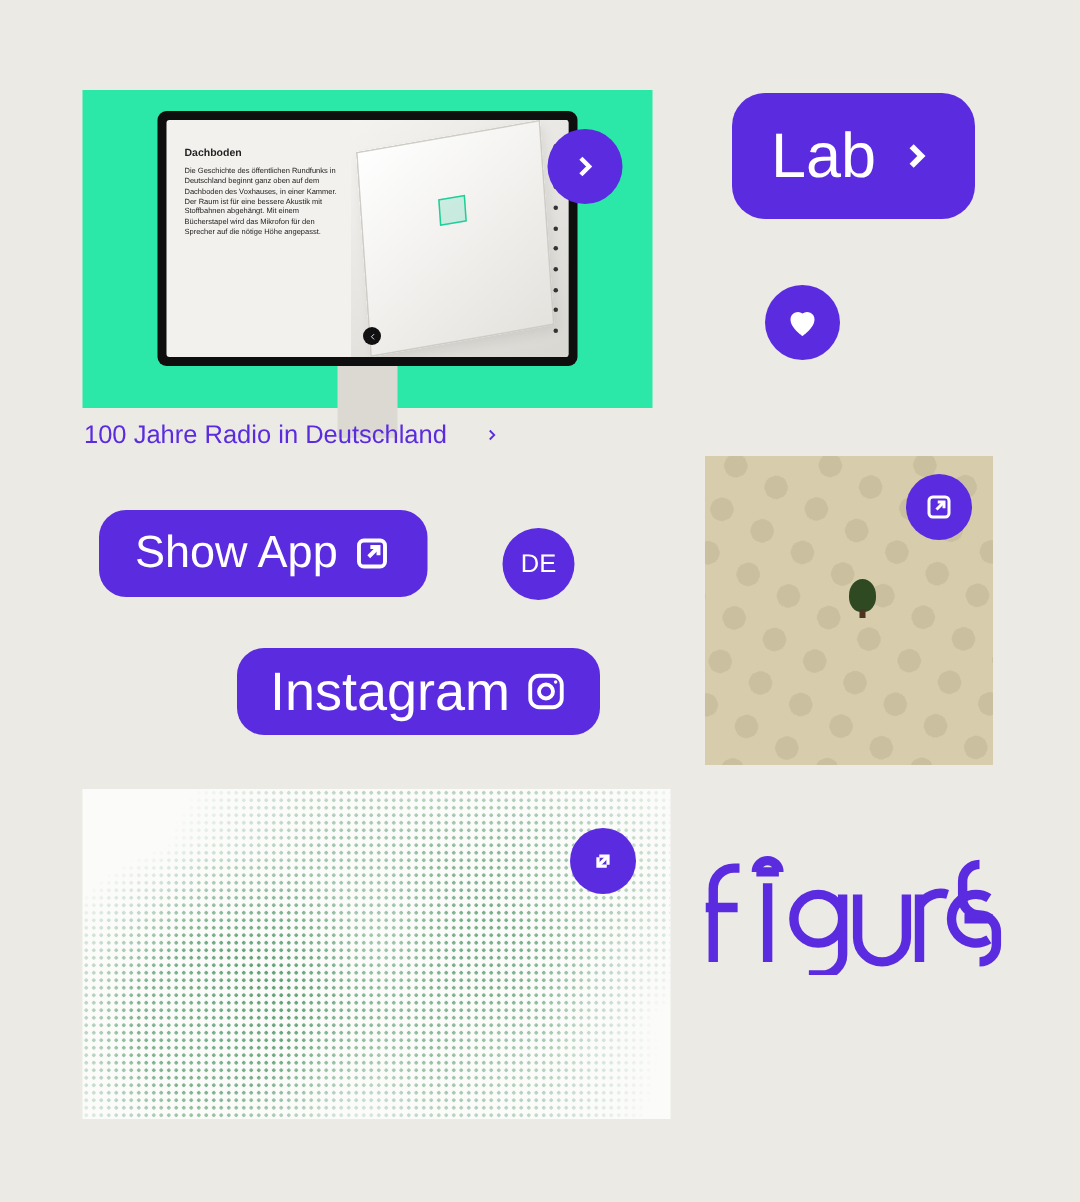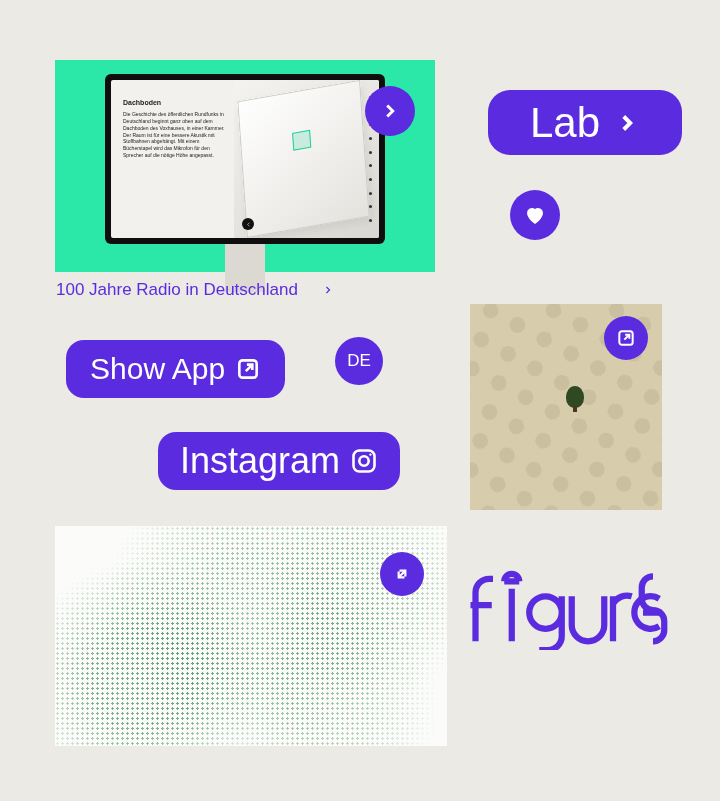--- a/index.html
+++ b/index.html
@@ -81,34 +81,34 @@
     display: flex; align-items: center; justify-content: center;
   }
   .badge-circle svg { stroke: #fff; fill: none; }
 
   .arrow-over-monitor { left: 365px; top: 86px; width: 50px; height: 50px; }
   .arrow-over-monitor svg { width: 22px; height: 22px; stroke-width: 3.2; }
 
   .heart-badge { left: 510px; top: 190px; width: 50px; height: 50px; }
   .heart-badge svg { width: 24px; height: 24px; fill:#fff; stroke:none; }
 
-  .de-badge { left: 335px; top: 337px; width: 48px; height: 48px; color:#fff; font-size:17px; font-weight:500; }
+  .de-badge { left: 335px; top: 352px; width: 48px; height: 48px; color:#fff; font-size:17px; font-weight:500; }
 
   .pill {
     position: absolute;
     background: #5b2be0;
     color: #fff;
     display: inline-flex; align-items: center; gap: 10px;
     border-radius: 18px;
     font-weight: 400;
     white-space: nowrap;
   }
   .pill svg { stroke:#fff; fill:none; }
 
-  .lab-pill { left:488px; top:62px; height:65px; padding:0 42px; font-size:42px; border-radius:22px; gap:14px;margin-top:28px; }
+  .lab-pill { left:488px; top:62px; height:84px; padding:0 26px; font-size:42px; border-radius:22px; gap:14px; }
   .lab-pill svg { width:26px; height:26px; stroke-width:3.6; }
 
   .showapp-pill { left:66px; top:340px; height:58px; padding:17px 24px; font-size:30px; border-radius:18px; }
   .showapp-pill svg { width:26px; height:26px; stroke-width:2.4; }
 
   .insta-pill { left:158px; top:432px; height:58px; padding:0 22px; font-size:36px; border-radius:18px; }
   .insta-pill svg { width:28px; height:28px; stroke-width:2.2; }
 
   .caption-link {
     position:absolute; left:56px; top:280px;

